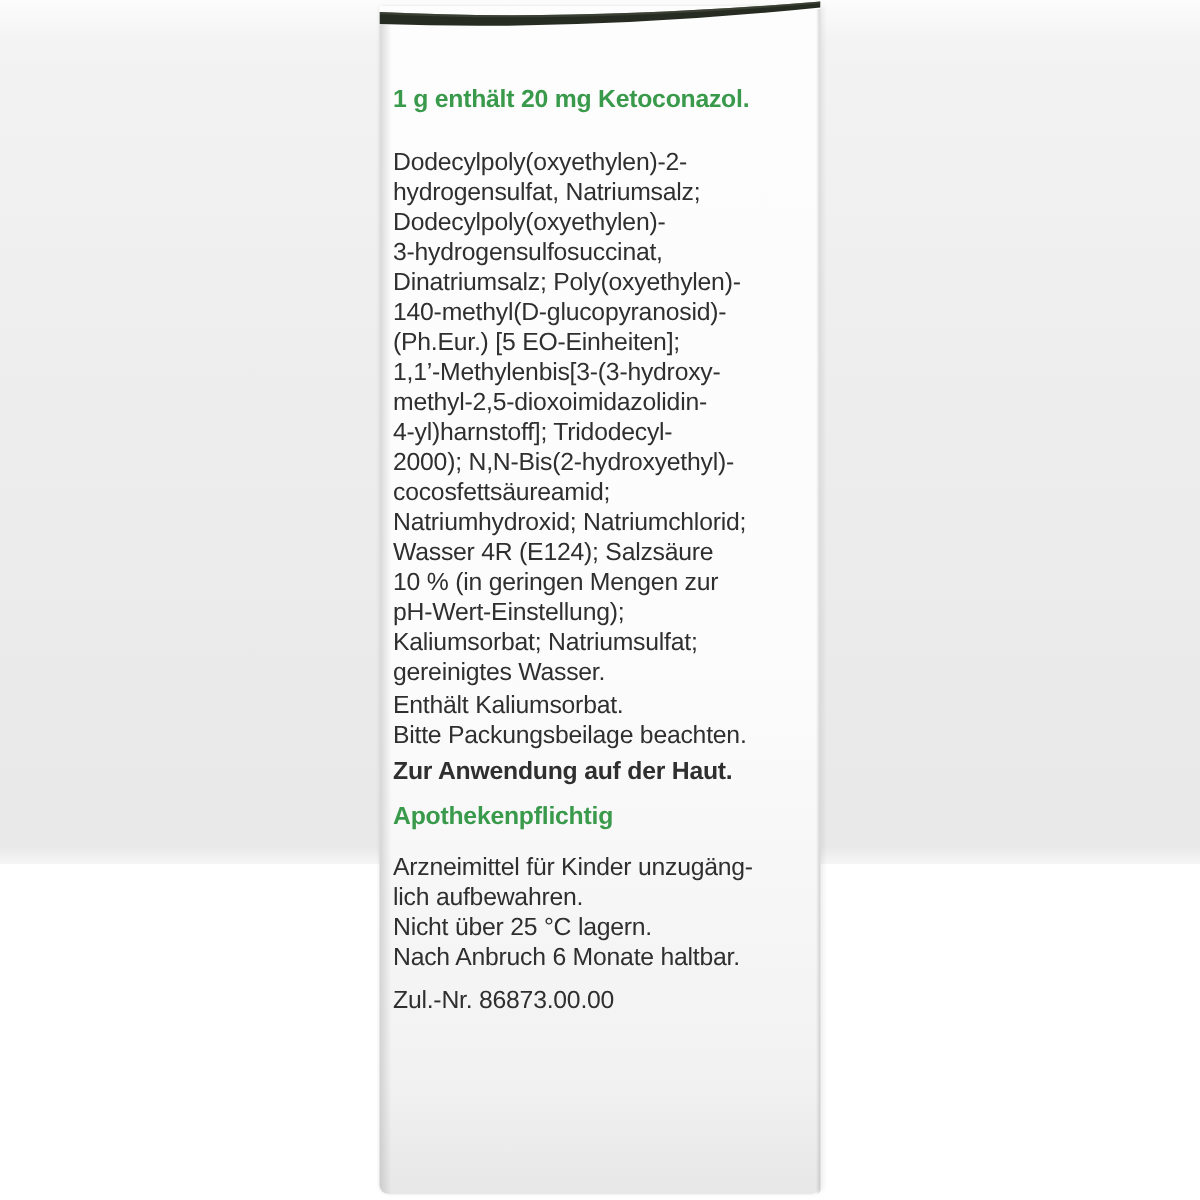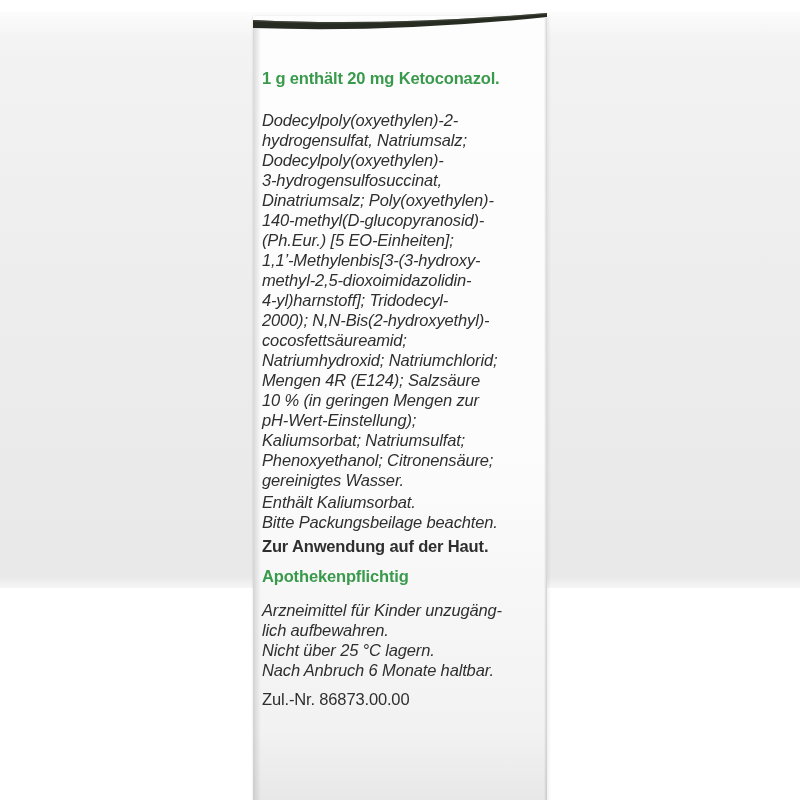--- a/index.html
+++ b/index.html
@@ -8,21 +8,20 @@
     width: 800px;
     height: 800px;
     overflow: hidden;
     font-family: "Liberation Sans", "DejaVu Sans", sans-serif;
   }
   .scene {
     position: relative;
     width: 800px;
     height: 576px;
     background: linear-gradient(180deg, #fcfcfc 0%, #f3f3f3 5%, #eeeeee 40%, #e9e9e9 92%, #e9e9e9 98%, #f6f6f6 100%);
-    margin-top: 12px;
   }
   
   .box {
     position: absolute;
     left: 253px;
     top: 4px;
     width: 294px;
     height: 792px;
     background: linear-gradient(180deg, #fdfdfd 0%, #fcfcfc 55%, #f2f2f2 90%, #e8e8e8 99%);
     border-radius: 0 0 6px 6px;
@@ -65,21 +64,21 @@
   .p { margin: 0; }
   .bold { font-weight: 700; }
   .green { color: #3a9a4c; font-weight: 700; }
   .m-active      { margin-top: 52px; }
   .m-ingredients { margin-top: 22px; }
   .m-note        { margin-top: 2px; }
   .m-usage       { margin-top: 4px; font-weight: bold; }
   .m-status      { margin-top: 10px; }
   .m-storage     { margin-top: 14px; }
   .m-zul         { margin-top: 9px; }
-  .lines div { white-space: nowrap; font-style: italic; }
+  .lines div { white-space: nowrap; }
 </style>
 </head>
 <body>
 
 <div class="scene">
 
   <div class="box">
     <div class="edge-left"></div>
     <div class="edge-right"></div>
 
@@ -95,25 +94,24 @@
             <div>3-hydrogensulfosuccinat,</div>
             <div>Dinatriumsalz; Poly(oxyethylen)-</div>
             <div>140-methyl(D-glucopyranosid)-</div>
             <div>(Ph.Eur.) [5 EO-Einheiten];</div>
             <div>1,1’-Methylenbis[3-(3-hydroxy-</div>
             <div>methyl-2,5-dioxoimidazolidin-</div>
             <div>4-yl)harnstoff]; Tridodecyl-</div>
             <div>2000); N,N-Bis(2-hydroxyethyl)-</div>
             <div>cocosfettsäureamid;</div>
             <div>Natriumhydroxid; Natriumchlorid;</div>
-            <div>Mengen 4R (E124); Salzsäure</div>
+            <div>Wasser 4R (E124); Salzsäure</div>
             <div>10 % (in geringen Mengen zur</div>
             <div>pH-Wert-Einstellung);</div>
             <div>Kaliumsorbat; Natriumsulfat;</div>
-            <div>Phenoxyethanol; Citronensäure;</div>
             <div>gereinigtes Wasser.</div>
           </div>
       </div>
 
       <div class="p lines m-note">
           <div>Enthält Kaliumsorbat.</div>
           <div>Bitte Packungsbeilage beachten.</div>
         </div>
 
       <div class="p m-usage">Zur Anwendung auf der Haut.</div>

